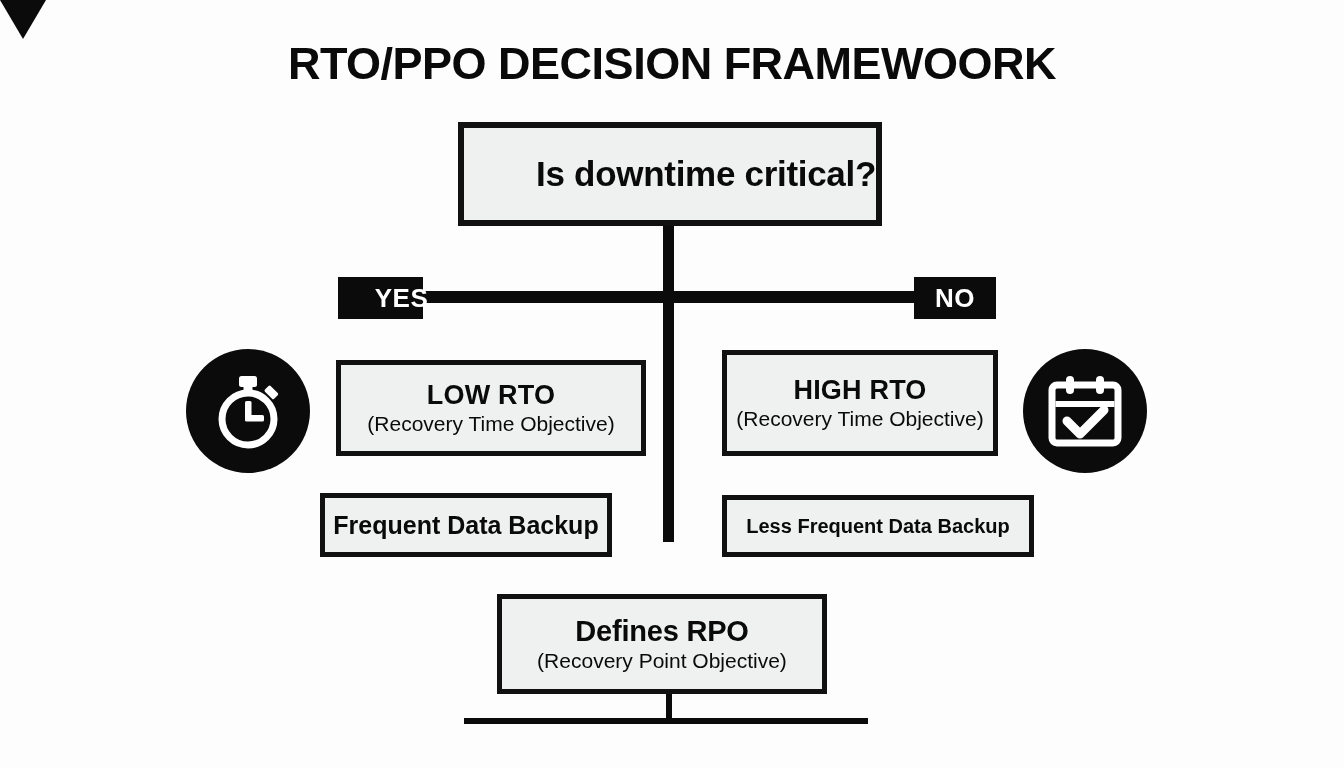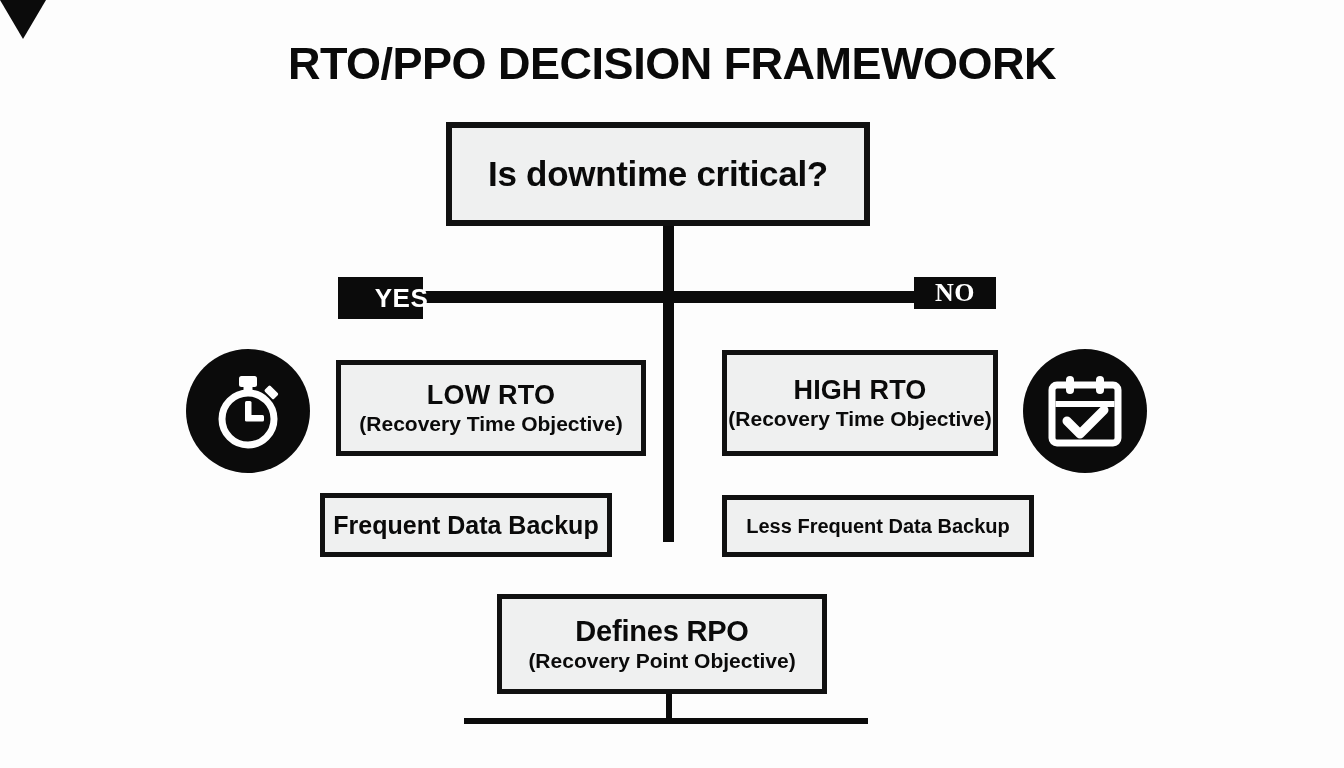--- a/index.html
+++ b/index.html
@@ -45,26 +45,26 @@
     justify-content: center;
     color: #0a0a0a;
     text-align: center;
     line-height: 1.12;
   }
   .box .line1 {
     font-weight: 700;
     white-space: nowrap;
   }
   .box .line2 {
-    font-weight: 700;
+    font-weight: 400;
     white-space: nowrap;
   }
 
   
-  #box-decision { left: 446px; top: 122px; width: 424px; height: 104px; }
+  #box-decision { left: 458px; top: 122px; width: 424px; height: 104px; align-items: flex-end; }
   #box-decision .line1 { font-size: 35px; letter-spacing: -0.3px; }
 
   #box-low-rto { left: 336px; top: 360px; width: 310px; height: 96px; border-width: 5px; }
   #box-low-rto .line1 { font-size: 27px; letter-spacing: 0.2px; margin-bottom: 2px; }
   #box-low-rto .line2 { font-size: 21px; }
 
   #box-high-rto { left: 722px; top: 350px; width: 276px; height: 106px; border-width: 5px; }
   #box-high-rto .line1 { font-size: 27px; letter-spacing: 0.2px; margin-bottom: 2px; }
   #box-high-rto .line2 { font-size: 21px; }
 
@@ -85,21 +85,21 @@
     background: #0b0b0b;
     color: #ffffff;
     font-size: 26px;
     font-weight: 700;
     letter-spacing: 0.5px;
     display: flex;
     align-items: center;
     justify-content: center;
   }
   #tag-yes { left: 338px; top: 277px; width: 85px; height: 42px; padding-left: 42px; }
-  #tag-no  { left: 914px; top: 277px; width: 82px; height: 32px; font-family: Liberation Serif, serif; }
+  #tag-no  { left: 914px; top: 277px; width: 82px; height: 42px; }
 
   
   .conn {
     position: absolute;
     background: #0b0b0b;
   }
   
   #conn-trunk { left: 663px; top: 226px; width: 11px; height: 316px; }
   
   #conn-branch { left: 418px; top: 291px; width: 500px; height: 12px; }

